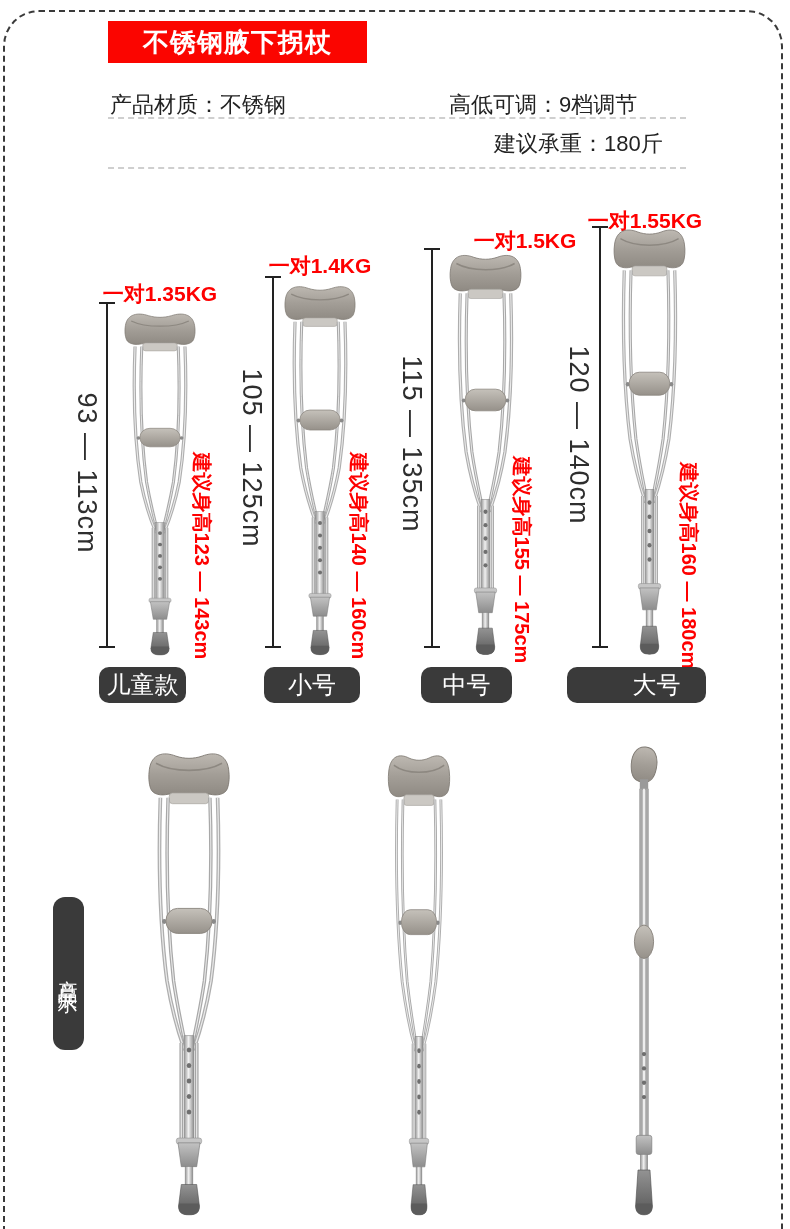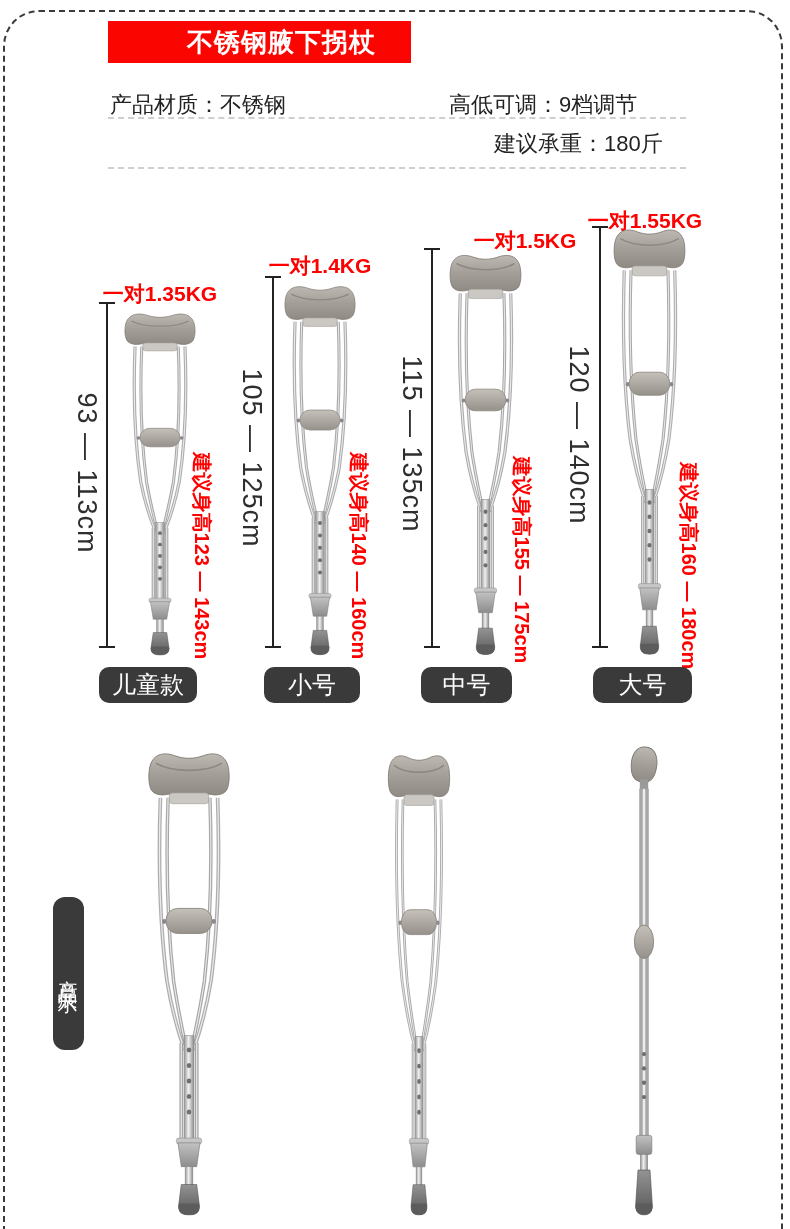--- a/index.html
+++ b/index.html
@@ -9,21 +9,21 @@
     font-family:"Liberation Sans","DejaVu Sans",sans-serif;
   }
   .dashed-frame{
     position:absolute; left:3px; top:10px; width:780px; height:1400px;
     border:2px dashed #3a3a3a; border-radius:36px; box-sizing:border-box;
     pointer-events:none;
   }
   .banner{
     position:absolute; left:108px; top:21px; width:259px; height:42px;
     background:#fb0500; color:#ffffff; font-size:26px; font-weight:bold;
-    text-align:center; line-height:42px; letter-spacing:1px;padding-left:44px;
+    text-align:center; line-height:42px; letter-spacing:1px;
   }
   .spec{position:absolute; font-size:22px; color:#222; line-height:26px; white-space:nowrap;}
   .r1l{left:110px; top:84px;margin-top:8px;}
   .r1r{left:449px; top:92px;}
   .r2l{left:110px; top:131px;}
   .r2r{left:494px; top:131px;}
   .divider{position:absolute; left:108px; width:578px; height:0; border-top:2px dashed #cfcfcf;}
   .d1{top:117px;} .d2{top:167px;}
 
   .wlabel{
@@ -62,24 +62,24 @@
   .c3{left:601px; top:220px; width:97px; height:438px;}
   .bA{left:134px; top:743px; width:110px; height:476px;}
   .bB{left:377px; top:745px; width:84px; height:474px;}
   .bC{left:620px; top:741px; width:48px; height:478px;}
 
   .pill{
     position:absolute; height:36px; background:#3a3a3a; border-radius:10px;
     color:#ffffff; font-size:24px; display:flex; align-items:center; justify-content:center;
     white-space:nowrap;
   }
-  .p0{left:99px; top:667px; width:98px;}
+  .p0{left:99px; top:667px; width:87px;}
   .p1{left:264px; top:667px; width:96px;}
   .p2{left:421px; top:667px; width:91px;}
-  .p3{left:593px; top:667px; width:99px;}
+  .p3{left:567px; top:667px; width:99px;padding-left:40px;}
 
   .vpill{
     position:absolute; left:53px; top:897px; width:31px; height:153px;
     background:#3a3a3a; border-radius:12px; color:#fff; font-size:20px;
     writing-mode:vertical-rl; text-orientation:upright; letter-spacing:5px;
     display:flex; align-items:center; justify-content:center;
   }
 </style>
 </head>
 <body>

